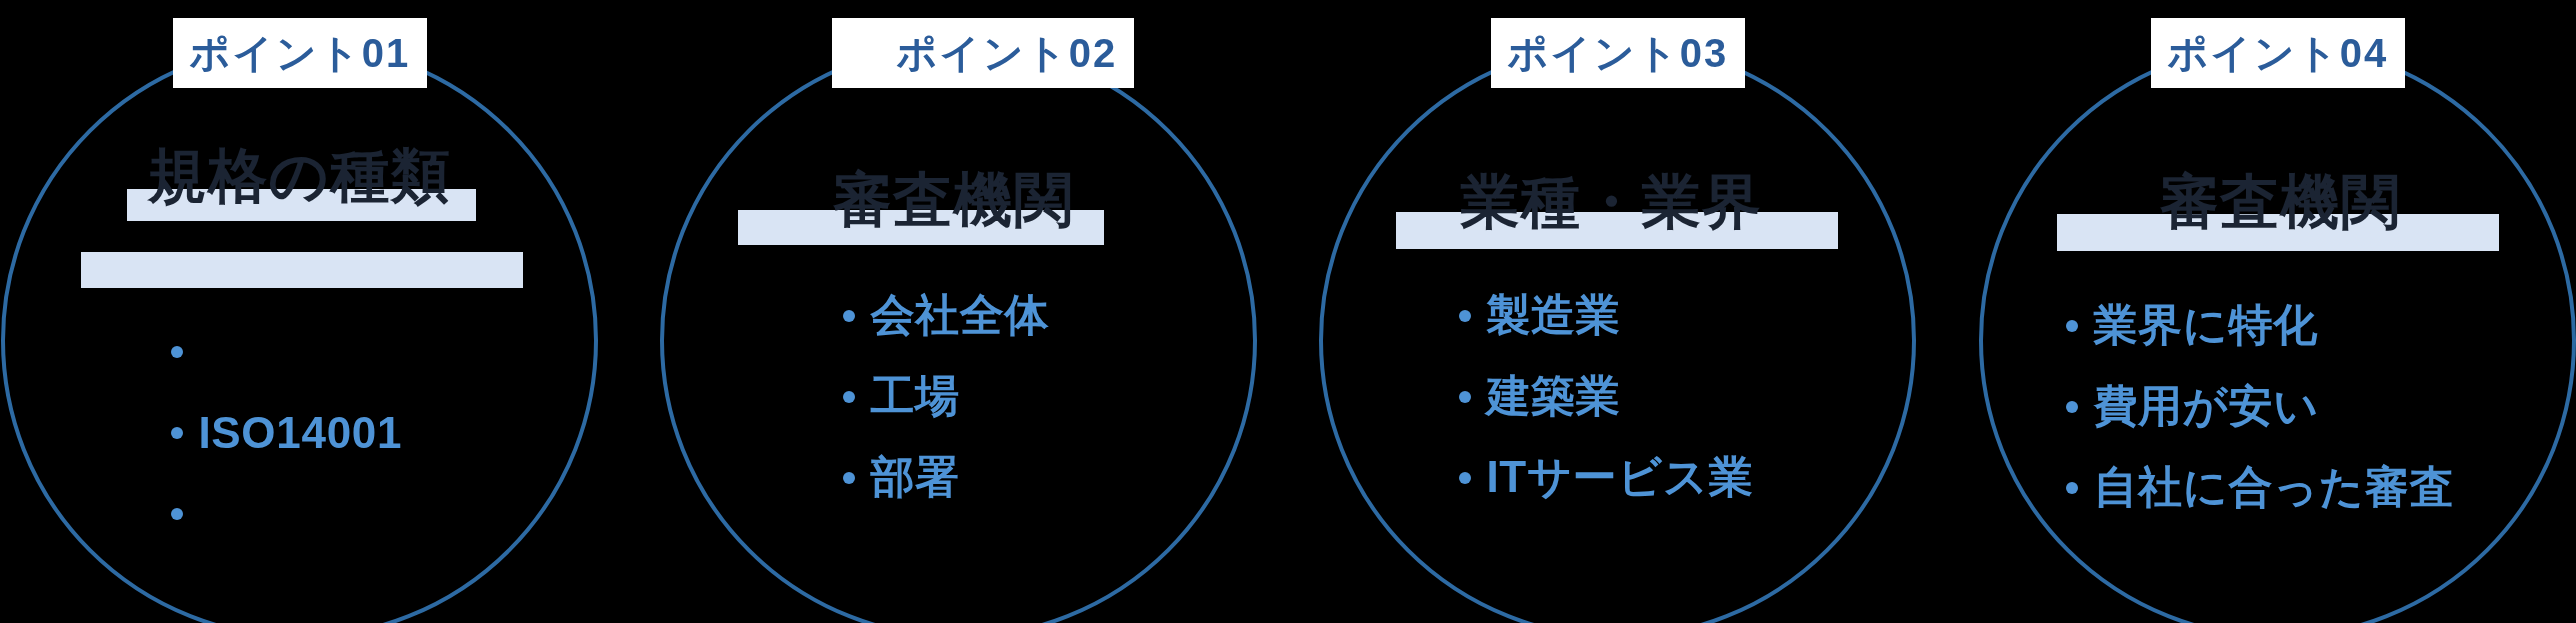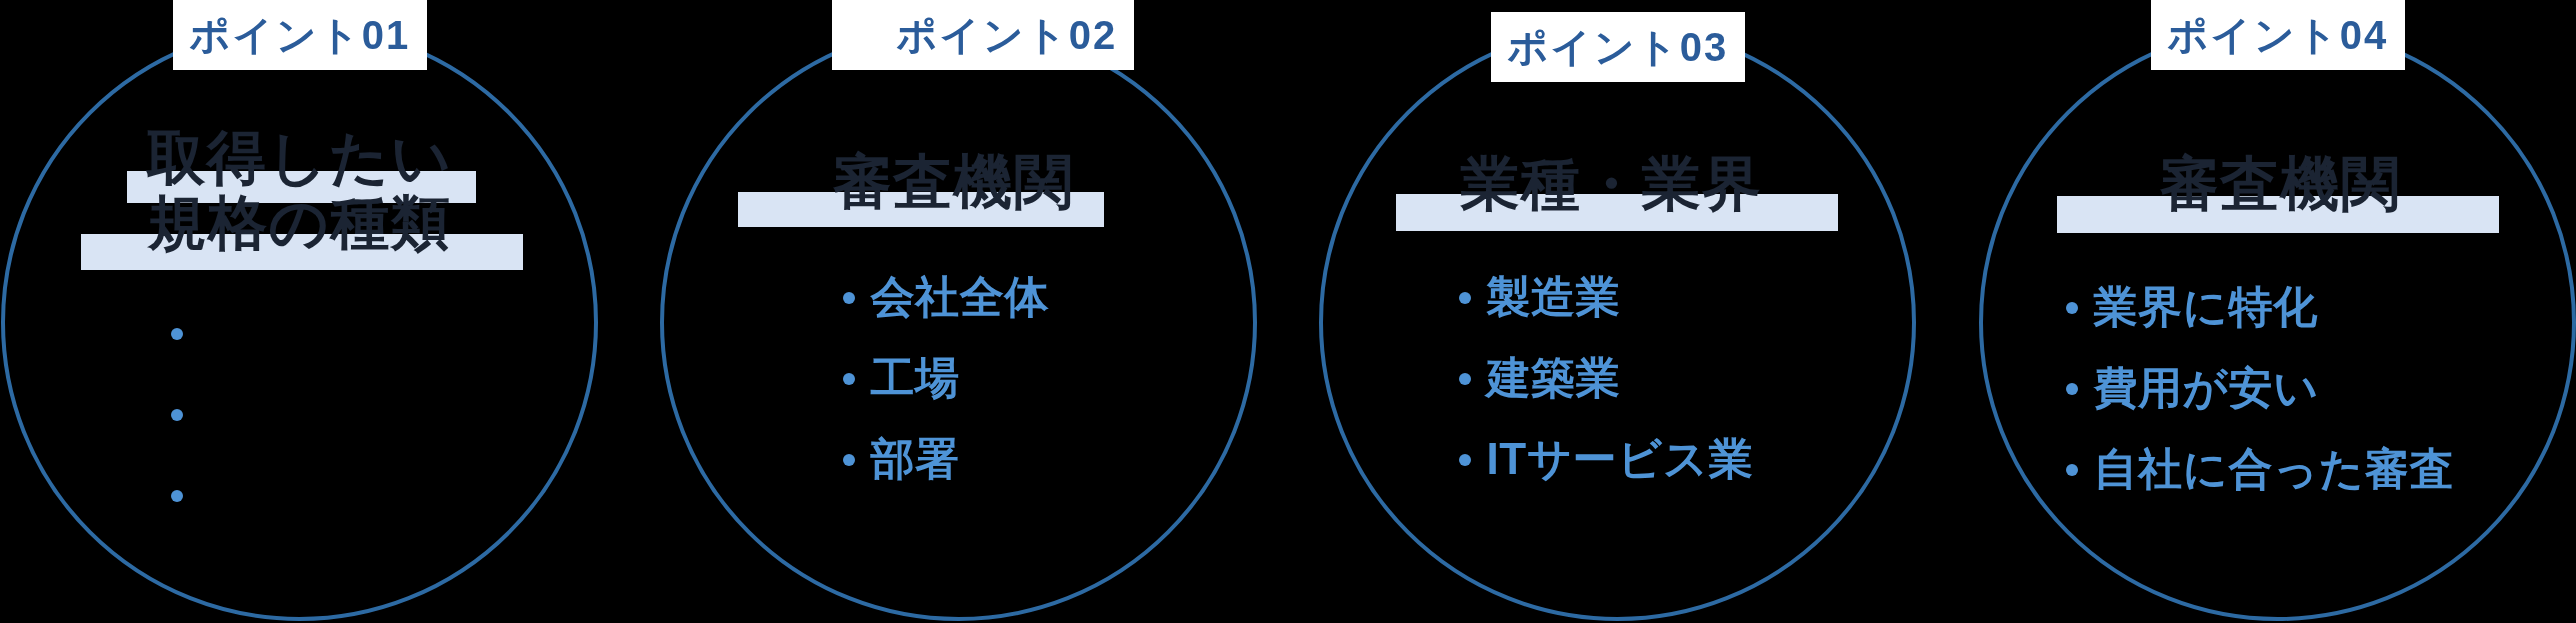--- a/index.html
+++ b/index.html
@@ -3,21 +3,21 @@
 <meta charset="utf-8">
 <style>
   html, body { margin: 0; padding: 0; }
   body {
     width: 2576px; height: 623px;
     background: #000000;
     position: relative;
     overflow: hidden;
     font-family: "Liberation Sans", "DejaVu Sans", sans-serif;
   }
-  .stage { position: absolute; left: 0; top: 0; width: 2576px; height: 459px; }
+  .stage { position: absolute; left: 0; top: 18px; width: 2576px; height: 459px; }
 
   
   .circle {
     position: absolute;
     top: 24px;
     width: 589px; height: 589px;
     border: 4.2px solid #2d6aa3;
     border-radius: 50%;
     z-index: 1;
   }
@@ -62,21 +62,21 @@
     z-index: 4;
   }
   .badge span {
     font-size: 40px;
     font-weight: 700;
     letter-spacing: 2.1px;
     color: #2b5c9a;
   }
   .g1 .badge { left: 173px; }
   .g2 .badge { left: 832px; padding-left: 48px; }
-  .g3 .badge { left: 1491px; margin-top: 12px; }
+  .g3 .badge { left: 1491px; }
   .g4 .badge { left: 2151px; }
 
   
   .item {
     position: absolute;
     height: 51px;
     display: flex; align-items: center;
     z-index: 3;
     white-space: nowrap;
   }
@@ -116,28 +116,28 @@
   <div class="bar bar-c1-b"></div>
   <div class="bar bar-c2"></div>
   <div class="bar bar-c3"></div>
   <div class="bar bar-c4"></div>
 
   <div class="group g1">
     <div class="badge">
       <span>ポイント01</span>
     </div>
     <div class="heading h1">
-      <div>取得したい</div>
       <div>規格の種類</div>
     </div>
     <div class="item i0">
       <span class="dot"></span>
     </div>
     <div class="item i1">
       <span class="dot"></span>
+      <span class="txt">ISO14001</span>
     </div>
     <div class="item i2">
       <span class="dot"></span>
     </div>
   </div>
 
   <div class="group g2">
     <div class="badge">
       <span>ポイント02</span>
     </div>

